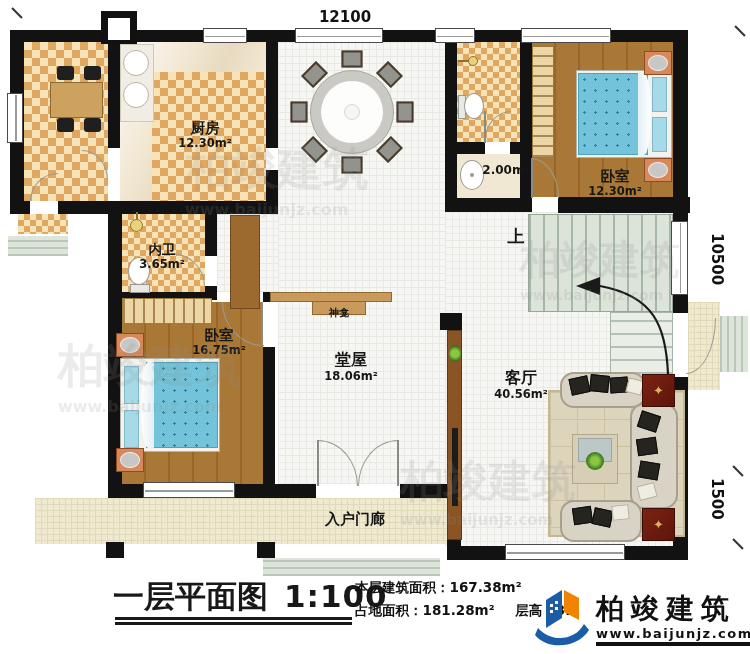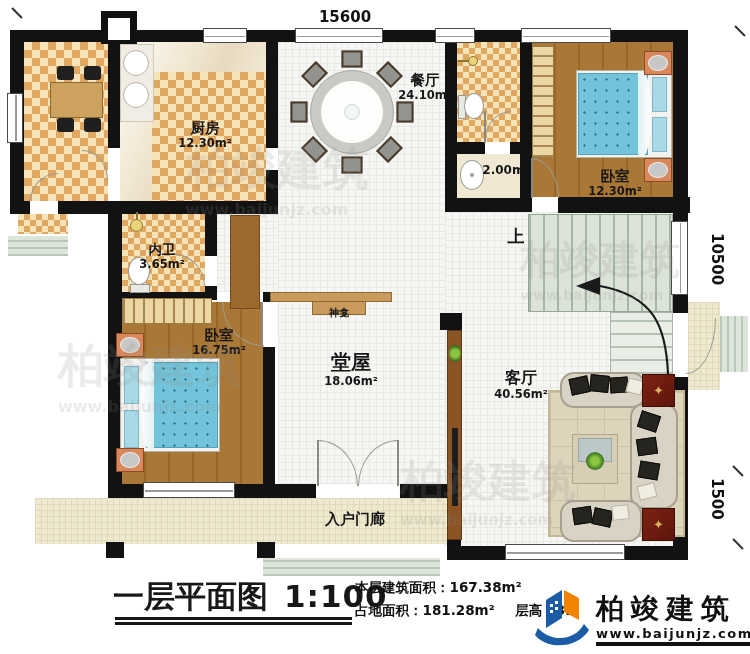--- a/index.html
+++ b/index.html
@@ -219,55 +219,51 @@
   <div class="abs" style="left:572px;top:434px;width:46px;height:50px;background:#d8cdb5;border:1px solid #b3a78b;box-sizing:border-box;"></div>
   <div class="abs" style="left:578px;top:438px;width:34px;height:24px;background:#bcc8c8;border:1px solid #9aa8a8;box-sizing:border-box;"></div>
   <div class="abs" style="left:586px;top:452px;width:18px;height:18px;background:radial-gradient(circle,#8cc63f 0 30%,#2f6b1f 72%);border-radius:50%;"></div>
   <div class="redtable" style="left:642px;top:374px;width:31px;height:31px;"><span>✦</span></div>
   <div class="redtable" style="left:642px;top:508px;width:31px;height:31px;"><span>✦</span></div>
 
   <div class="lbl" style="left:165px;top:120px;width:80px;">
     <span class="nm">厨房</span>
     <span class="ar">12.30m²</span>
   </div>
-  <div class="lbl" style="left:383px;top:72px;width:84px;">
-    <span class="nm">餐厅</span>
-    <span class="ar">24.10m²</span>
-  </div>
   <div class="lbl" style="left:478px;top:163px;width:56px;">
     <span class="ar" style="font-size:12px;">2.00m²</span>
   </div>
   <div class="lbl" style="left:578px;top:168px;width:74px;">
     <span class="nm">卧室</span>
     <span class="ar">12.30m²</span>
   </div>
   <div class="lbl" style="left:130px;top:242px;width:64px;">
     <span class="nm" style="font-size:13.5px;">内卫</span>
     <span class="ar">3.65m²</span>
   </div>
   <div class="lbl" style="left:180px;top:327px;width:78px;">
     <span class="nm">卧室</span>
     <span class="ar">16.75m²</span>
   </div>
   <div class="lbl" style="left:312px;top:351px;width:78px;">
-    <span class="nm" style="font-size:20px;">堂屋</span>
+    <span class="nm" style="font-size:16px;">堂屋</span>
     <span class="ar">18.06m²</span>
   </div>
   <div class="lbl" style="left:482px;top:369px;width:78px;">
     <span class="nm" style="font-size:16px;">客厅</span>
     <span class="ar">40.56m²</span>
   </div>
   <div class="lbl" style="left:300px;top:511px;width:110px;">
     <span class="nm" style="font-size:15px;">入户门廊</span>
   </div>
   <div class="lbl" style="left:504px;top:226px;width:24px;">
     <span class="nm" style="font-size:17px;">上</span>
   </div>
 
-  <div class="dimtext" style="left:295px;top:8px;width:100px;text-align:center;">15600</div>
+  <div class="dimtext" style="left:295px;top:8px;width:100px;text-align:center;">12100</div>
   <div class="dimtext vdim" style="left:708px;top:233px;height:110px;">10500</div>
   <div class="dimtext vdim" style="left:708px;top:478px;height:62px;">1500</div>
   <div class="tick" style="left:10px;top:12px;"></div>
   <div class="tick" style="left:733px;top:30px;"></div>
   <div class="tick" style="left:731px;top:470px;"></div>
   <div class="tick" style="left:731px;top:543px;"></div>
 
   <div class="wm" style="left:185px;top:138px;">
     <div class="big" style="font-size:46px;">柏竣建筑</div>
     <div class="url" style="font-size:16px;">www.baijunjz.com</div>

